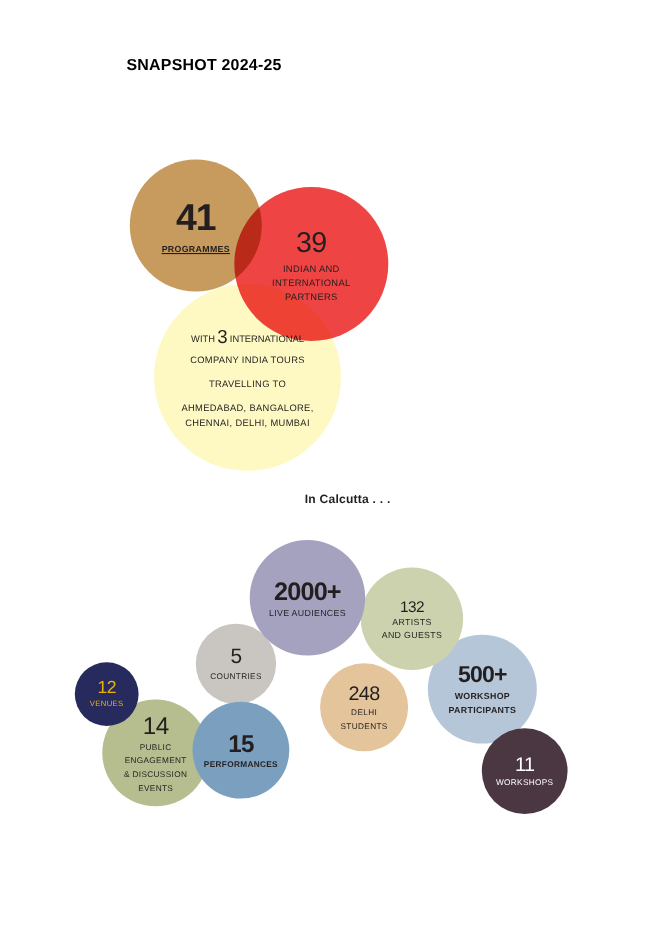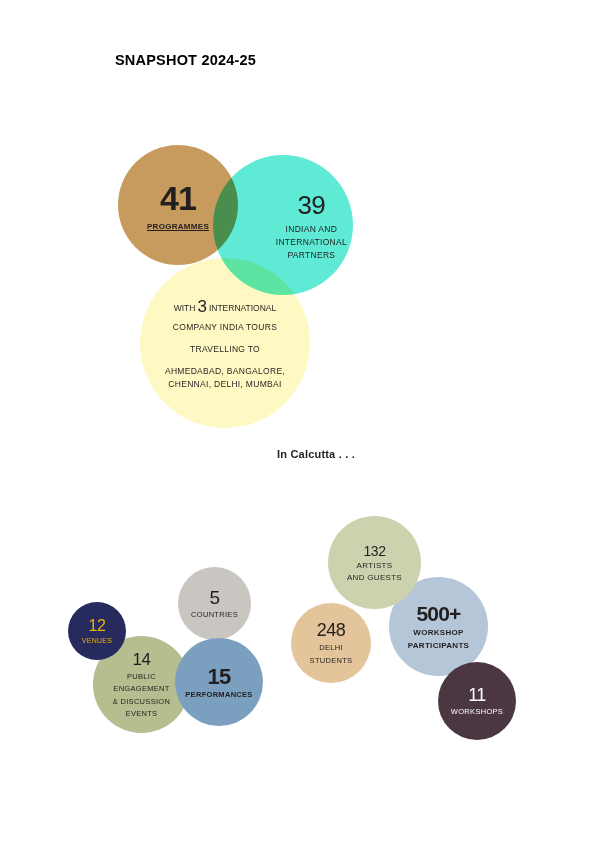--- a/index.html
+++ b/index.html
@@ -87,21 +87,21 @@
     position: relative;
     z-index: 2;
     padding: 0 6px;
   }
 
   
   #b-programmes { left: 118px;  top: 145px; width: 120px; height: 120px; background:#c79b5e; }
   #b-programmes .num { font-size: 34px; font-weight: bold; }
   #b-programmes .cap { font-size: 8px; font-weight: bold; margin-top: 4px; text-decoration: underline; }
 
-  #b-partners   { left: 213px;  top: 155px; width: 140px; height: 140px; background:#5eead4;align-items:flex-end; }
+  #b-partners   { left: 213px;  top: 170px; width: 140px; height: 140px; background:#ef4444; }
   #b-partners .num { font-size: 26px; }
   #b-partners .cap { font-size: 8.5px; margin-top: 3px; }
 
   #b-tours      { left: 140px;  top: 258px; width: 170px; height: 170px; background:#fef9c3; }
   #b-tours .tours-body { font-size: 8.5px; line-height: 1.55; }
   #b-tours .tours-lead { white-space: nowrap; }
   #b-tours .tours-lead .big { font-size: 17px; vertical-align: -1px; padding: 0 2px; }
   #b-tours .gap { display:block; height: 9px; }
 
   
@@ -115,21 +115,21 @@
 
   #b-countries  { left: 178px; top: 567px; width: 73px;  height: 73px;  background:#c9c6c1; }
   #b-countries .num { font-size: 19px; }
   #b-countries .cap { font-size: 7.5px; margin-top: 1px; }
 
   #b-venues     { left: 68px;  top: 602px; width: 58px;  height: 58px;  background:#262a5c; color:#eab308; }
   #b-venues .num { font-size: 16px; }
   #b-venues .cap { font-size: 7px; margin-top: 1px; }
 
   #b-engagement { left: 93px;  top: 636px; width: 97px;  height: 97px;  background:#b6bd8f; }
-  #b-engagement .num { font-size: 17px; }
+  #b-engagement .num { font-size: 22px; }
   #b-engagement .cap { font-size: 7.5px; margin-top: 2px; line-height: 1.35; }
 
   #b-performances { left: 175px; top: 638px; width: 88px; height: 88px; background:#7ba0bf; }
   #b-performances .num { font-size: 22px; font-weight: bold; }
   #b-performances .cap { font-size: 7.5px; margin-top: 1px; }
 
   #b-students   { left: 291px; top: 603px; width: 80px;  height: 80px;  background:#e3c49b; }
   #b-students .num { font-size: 18px; }
   #b-students .cap { font-size: 7.5px; margin-top: 2px; line-height: 1.35; }
 
@@ -189,20 +189,26 @@
         <span class="cap">AHMEDABAD, BANGALORE,</span>
         <span class="cap">CHENNAI, DELHI, MUMBAI</span>
       </div>
     </div>
   </div>
 
   <div class="section-label" style="left:240px; top:448px;padding-left:37px;">In Calcutta . . .</div>
 
   <div id="cluster-bottom" class="cluster" style="left:0; top:0; width:595px; height:800px;">
 
+    <div class="bubble bold" id="b-audiences">
+      <div class="inner">
+        <span class="num">2000+</span>
+        <span class="cap">LIVE AUDIENCES</span>
+      </div>
+    </div>
 
     <div class="bubble" id="b-artists">
       <div class="inner">
         <span class="num">132</span>
         <span class="cap">ARTISTS</span>
         <span class="cap">AND GUESTS</span>
       </div>
     </div>
 
     <div class="bubble" id="b-countries">

